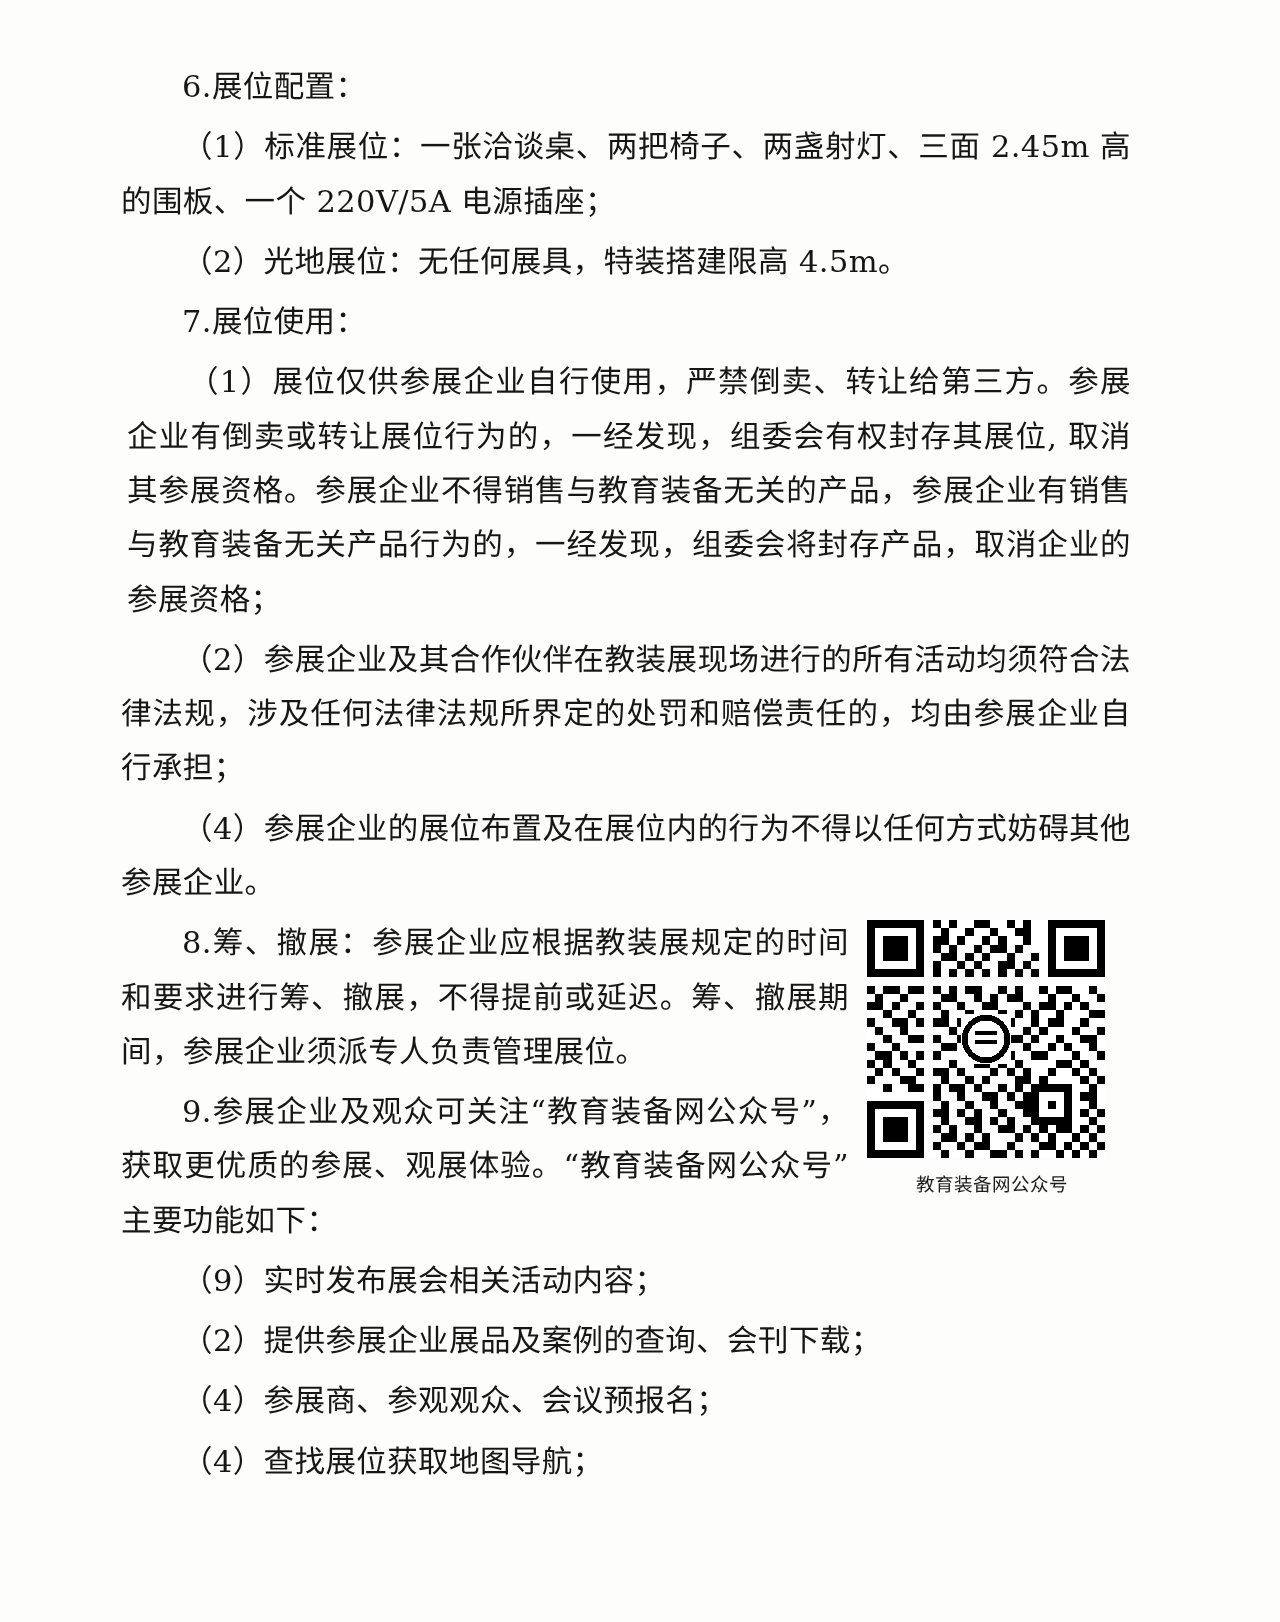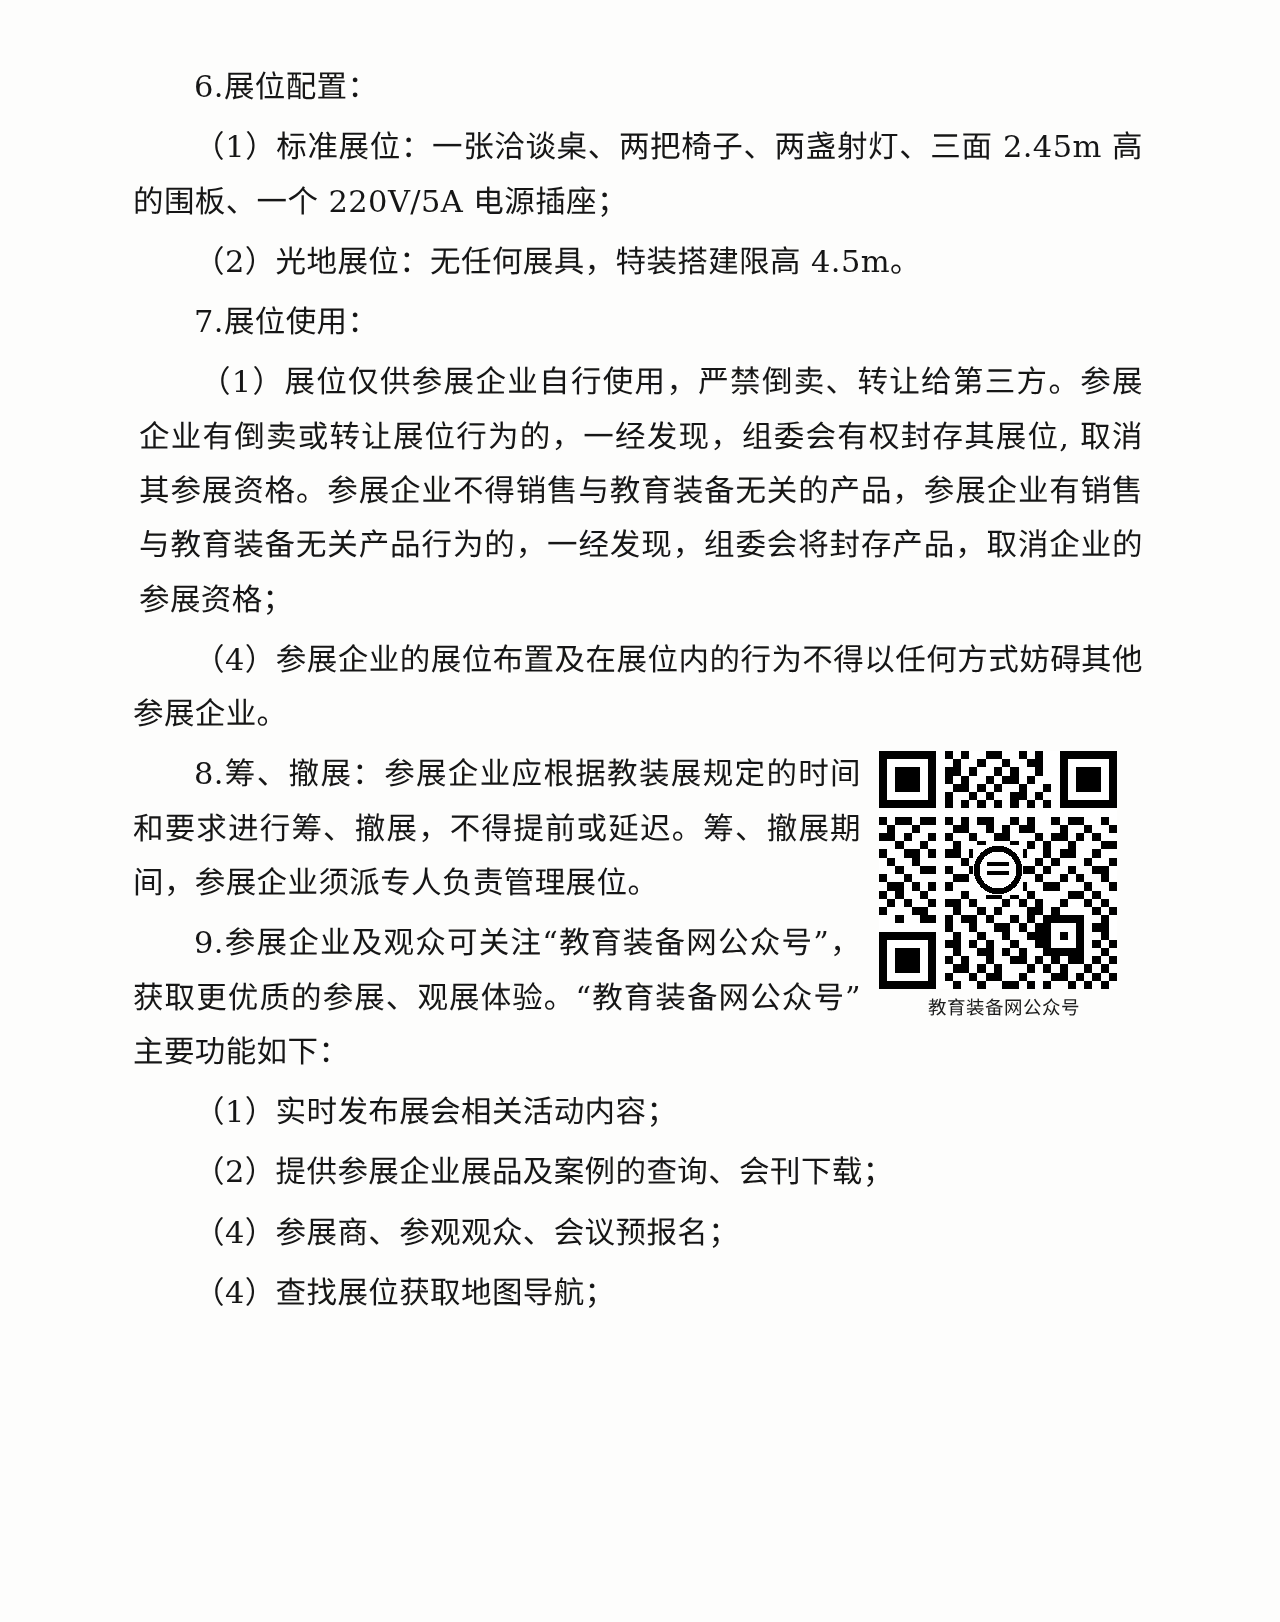--- a/index.html
+++ b/index.html
@@ -18,21 +18,21 @@
   }
   .page {
     position: absolute;
     left: 0; top: 0;
     width: 1280px;
     height: 1622px;
     background: #fdfdfc;
   }
   .content {
     position: absolute;
-    left: 133px;
+    left: 121px;
     top: 60px;
     width: 1010px;
   }
   p.para {
     margin: 0 0 6px 0;
     font-size: 30.5px;
     line-height: 1.78;
     text-align: justify;
     text-justify: inter-ideograph;
     letter-spacing: 0.4px;
@@ -48,21 +48,21 @@
     margin: 4px 14px 2px 18px;
     shape-margin: 6px;
   }
   .qr-box {
     width: 238px;
     height: 238px;
     position: relative;
     background: #ffffff;
   }
   .qr-caption {
-    margin-top: 4px;
+    margin-top: 12px;
     text-align: center;
     font-size: 18.5px;
     letter-spacing: 0.5px;
     color: #1c1c1c;
     font-family: "DejaVu Serif", "Liberation Serif", serif;
   }
   .qr-svg { display: block; }
 </style>
 </head>
 <body>
@@ -73,20 +73,21 @@
     <p class="para" style="text-indent: 2em;">6.展位配置：</p>
 
     <p class="para" style="text-indent: 2em;">（1）标准展位：一张洽谈桌、两把椅子、两盏射灯、三面 2.45m 高的围板、一个 220V/5A 电源插座；</p>
 
     <p class="para" style="text-indent: 2em;">（2）光地展位：无任何展具，特装搭建限高 4.5m。</p>
 
     <p class="para" style="text-indent: 2em;">7.展位使用：</p>
 
     <p class="para" style="text-indent: 2em; margin-left: 6px;">（1）展位仅供参展企业自行使用，严禁倒卖、转让给第三方。参展企业有倒卖或转让展位行为的，一经发现，组委会有权封存其展位, 取消其参展资格。参展企业不得销售与教育装备无关的产品，参展企业有销售与教育装备无关产品行为的，一经发现，组委会将封存产品，取消企业的参展资格；</p>
 
+    <p class="para" style="text-indent: 2em;">（2）参展企业及其合作伙伴在教装展现场进行的所有活动均须符合法律法规，涉及任何法律法规所界定的处罚和赔偿责任的，均由参展企业自行承担；</p>
 
     <p class="para" style="text-indent: 2em;">（4）参展企业的展位布置及在展位内的行为不得以任何方式妨碍其他参展企业。</p>
 
     <div class="wrap-zone">
       <div class="qr-float">
         <div class="qr-box">
           <svg class="qr-svg" width="238" height="238" viewBox="0 0 29 29" shape-rendering="crispEdges">
             <rect width="29" height="29" fill="#ffffff"></rect>
             <g fill="#000000">
 
@@ -346,21 +347,21 @@
           </svg>
         </div>
         <div class="qr-caption">教育装备网公众号</div>
       </div>
 
       <p class="para" style="text-indent: 2em;">8.筹、撤展：参展企业应根据教装展规定的时间和要求进行筹、撤展，不得提前或延迟。筹、撤展期间，参展企业须派专人负责管理展位。</p>
 
       <p class="para" style="text-indent: 2em;">9.参展企业及观众可关注“教育装备网公众号”，获取更优质的参展、观展体验。“教育装备网公众号”主要功能如下：</p>
     </div>
 
-    <p class="para" style="text-indent: 2em;">（1）实时发布展会相关活动内容；</p>
+    <p class="para" style="text-indent: 2em;">（9）实时发布展会相关活动内容；</p>
 
     <p class="para" style="text-indent: 2em;">（2）提供参展企业展品及案例的查询、会刊下载；</p>
 
     <p class="para" style="text-indent: 2em;">（4）参展商、参观观众、会议预报名；</p>
 
     <p class="para" style="text-indent: 2em;">（4）查找展位获取地图导航；</p>
 
 
   </div>
 </div>

